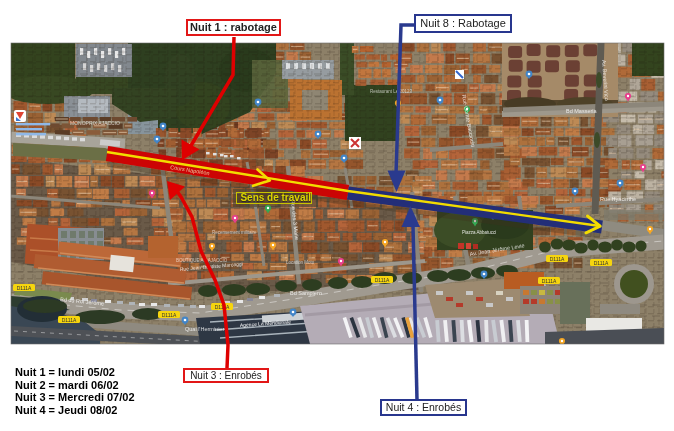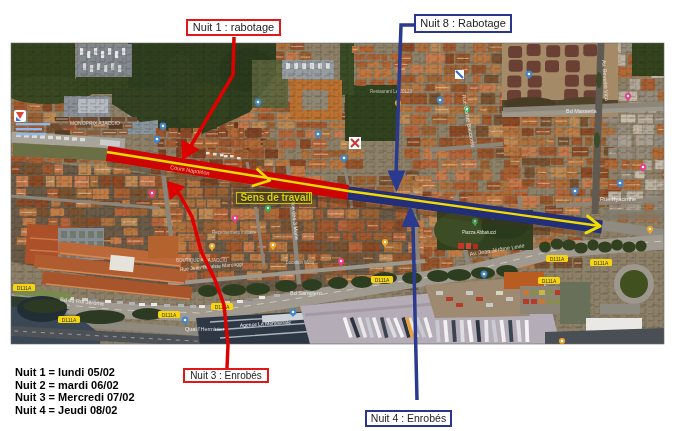--- a/index.html
+++ b/index.html
@@ -1544,23 +1544,23 @@
 <path d="M227,368 L228,345 L224,305 L215,280 L201,251 L192,217 L181,197 L174,187" stroke="#df0000" stroke-width="3.5" fill="none"></path>
 <polygon points="167,181 185,186.5 170,200" fill="#df0000"></polygon>
 
 <path d="M414,25 L401,25 L396,174" stroke="#2a3a8e" stroke-width="3.5" fill="none"></path>
 <polygon points="396.5,192 387.5,170.5 405.5,170.5" fill="#2a3a8e"></polygon>
 
 <path d="M413,226 L417,400" stroke="#2a3a8e" stroke-width="3.5" fill="none"></path>
 <polygon points="410.5,206 420,227 401.5,227" fill="#2a3a8e"></polygon>
 </svg>
 
-<div class="co" style="left:186px;top:19px;width:91px;height:13px;line-height:13px;border:2.5px solid #e21717;">Nuit 1 : rabotage</div>
+<div class="co" style="left:186px;top:19px;width:91px;height:13px;line-height:13px;border:2.5px solid #e21717;font-weight:bold;">Nuit 1 : rabotage</div>
 
 <div class="co" style="left:414px;top:14px;width:94px;height:15px;line-height:15px;border:2.5px solid #28368e;">Nuit 8 : Rabotage</div>
 
 <div class="co" style="left:183px;top:368px;width:82px;height:11px;line-height:11px;border:2.5px solid #e21717;font-size:10px;">Nuit 3 : Enrobés</div>
 
-<div class="co" style="left:365px;top:399px;width:83px;height:13px;line-height:13px;border:2.5px solid #28368e;font-size:10.5px;margin-top:11px;">Nuit 4 : Enrobés</div>
+<div class="co" style="left:380px;top:399px;width:83px;height:13px;line-height:13px;border:2.5px solid #28368e;font-size:10.5px;">Nuit 4 : Enrobés</div>
 
 <div style="position:absolute;left:236px;top:192px;width:74px;height:10px;border:1.5px solid #c8c400;background:rgba(50,50,10,0.15);color:#ddd400;font:bold 10px/10px 'Liberation Sans',sans-serif;text-align:right;text-shadow:0 1px 1px #222;">Sens de travail</div>
 
 <div style="position:absolute;left:15px;top:366px;font-size:11px;line-height:12.7px;color:#000;font-weight:bold;">Nuit 1 = lundi 05/02<br>Nuit 2 = mardi 06/02<br>Nuit 3 = Mercredi 07/02<br>Nuit 4 = Jeudi 08/02</div>
 </div>
 </body></html>

